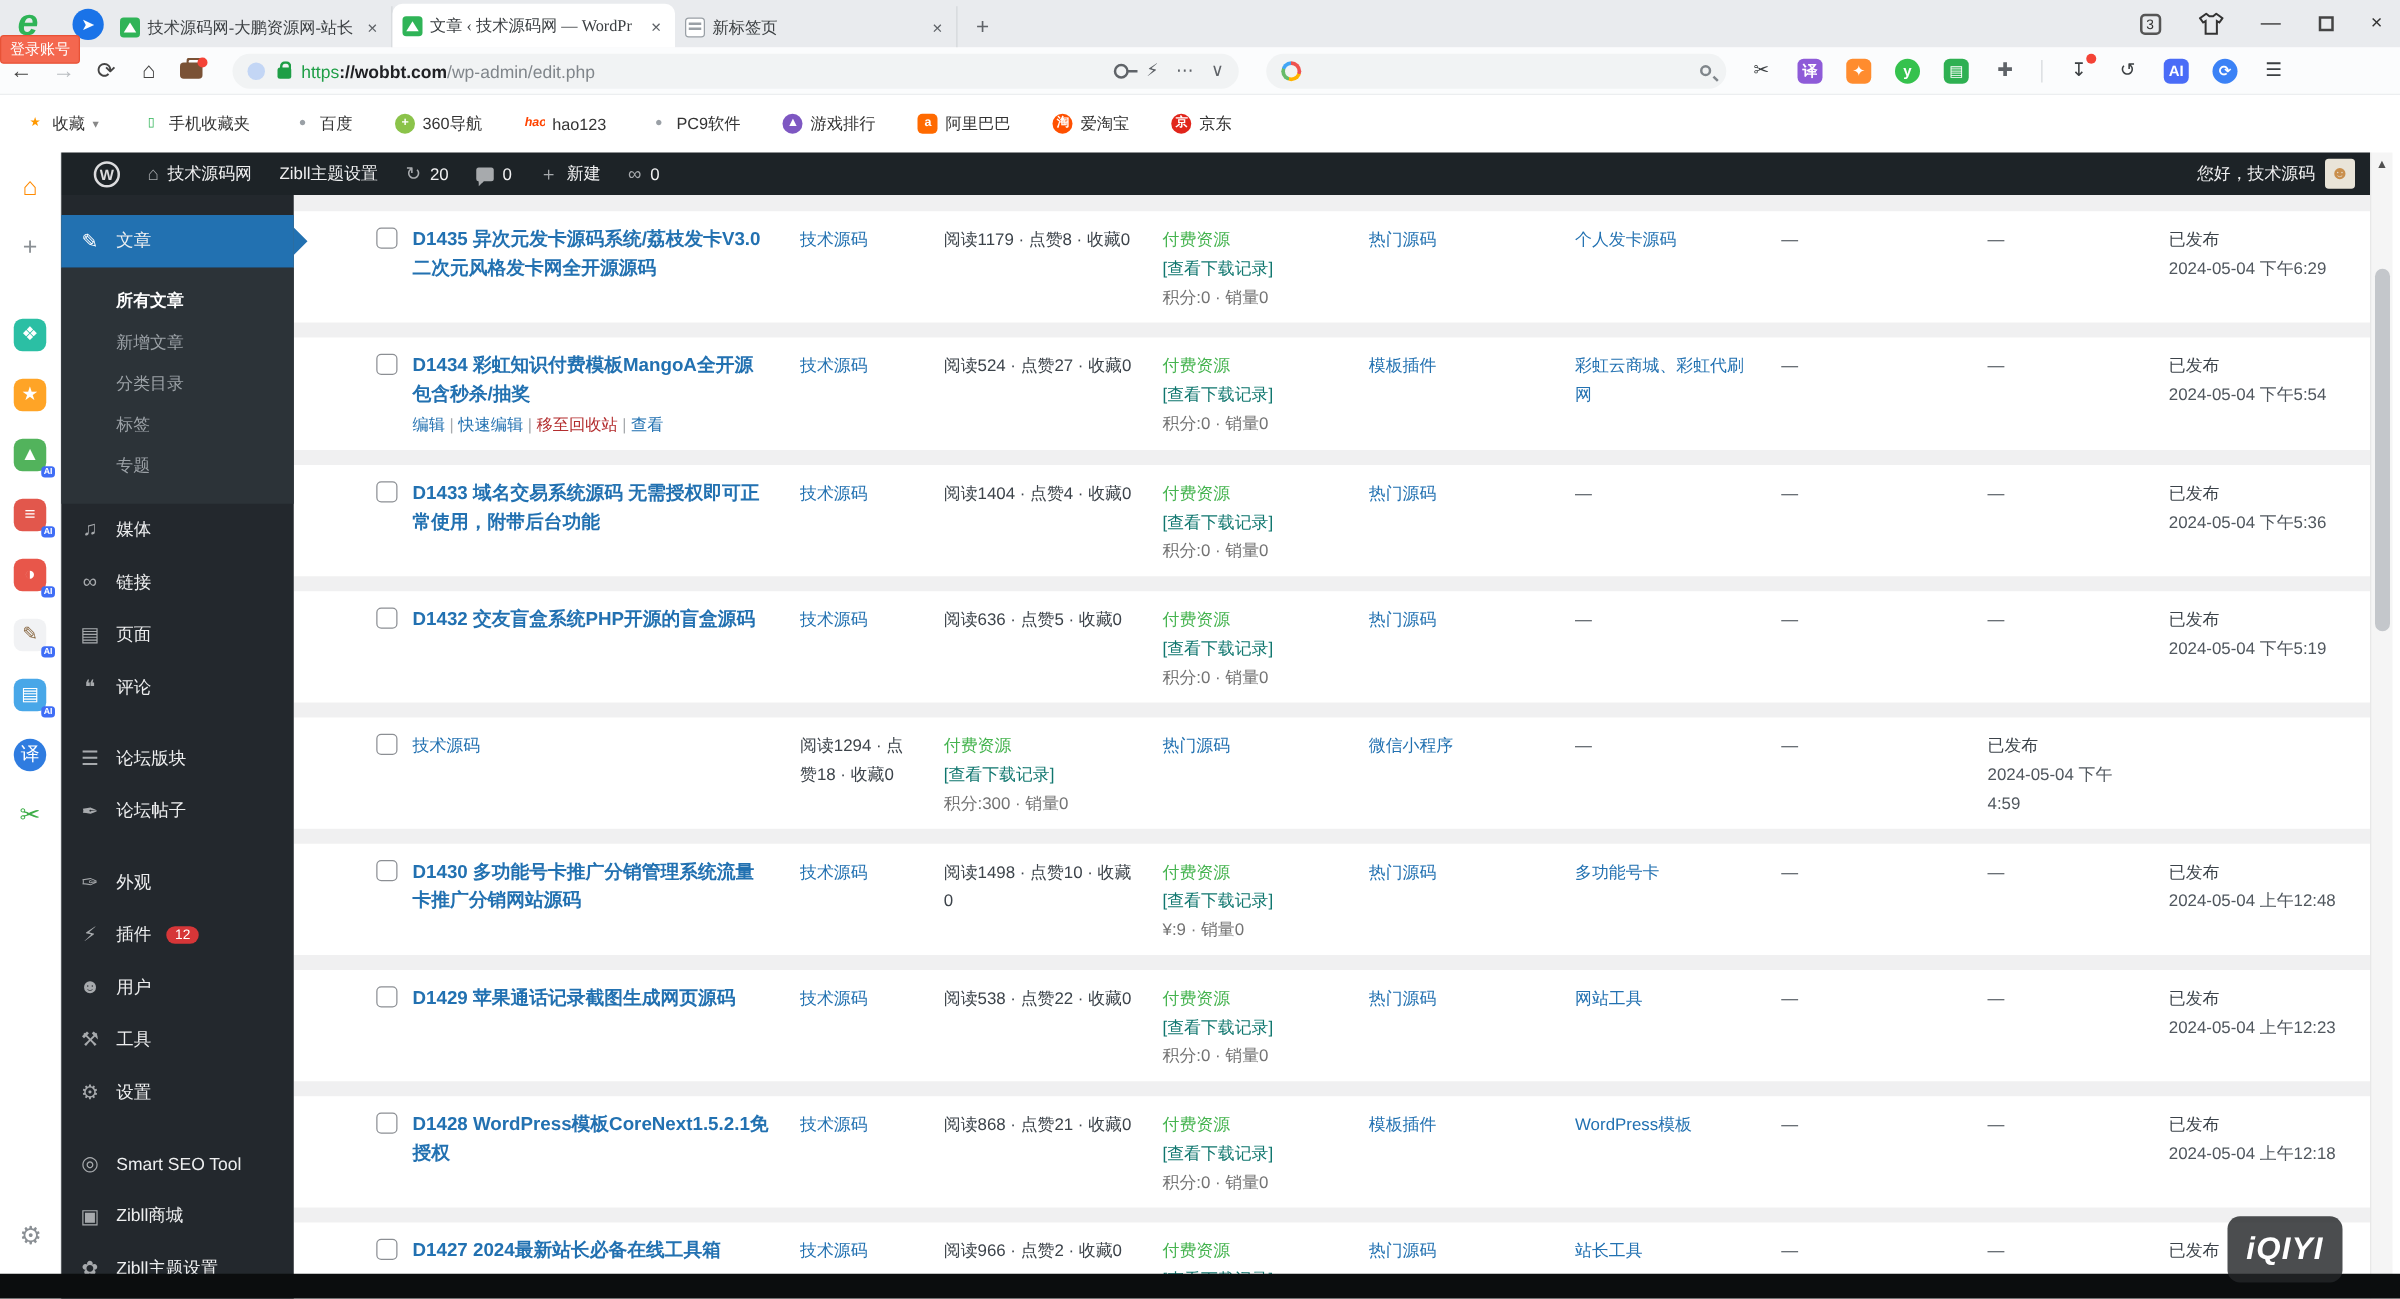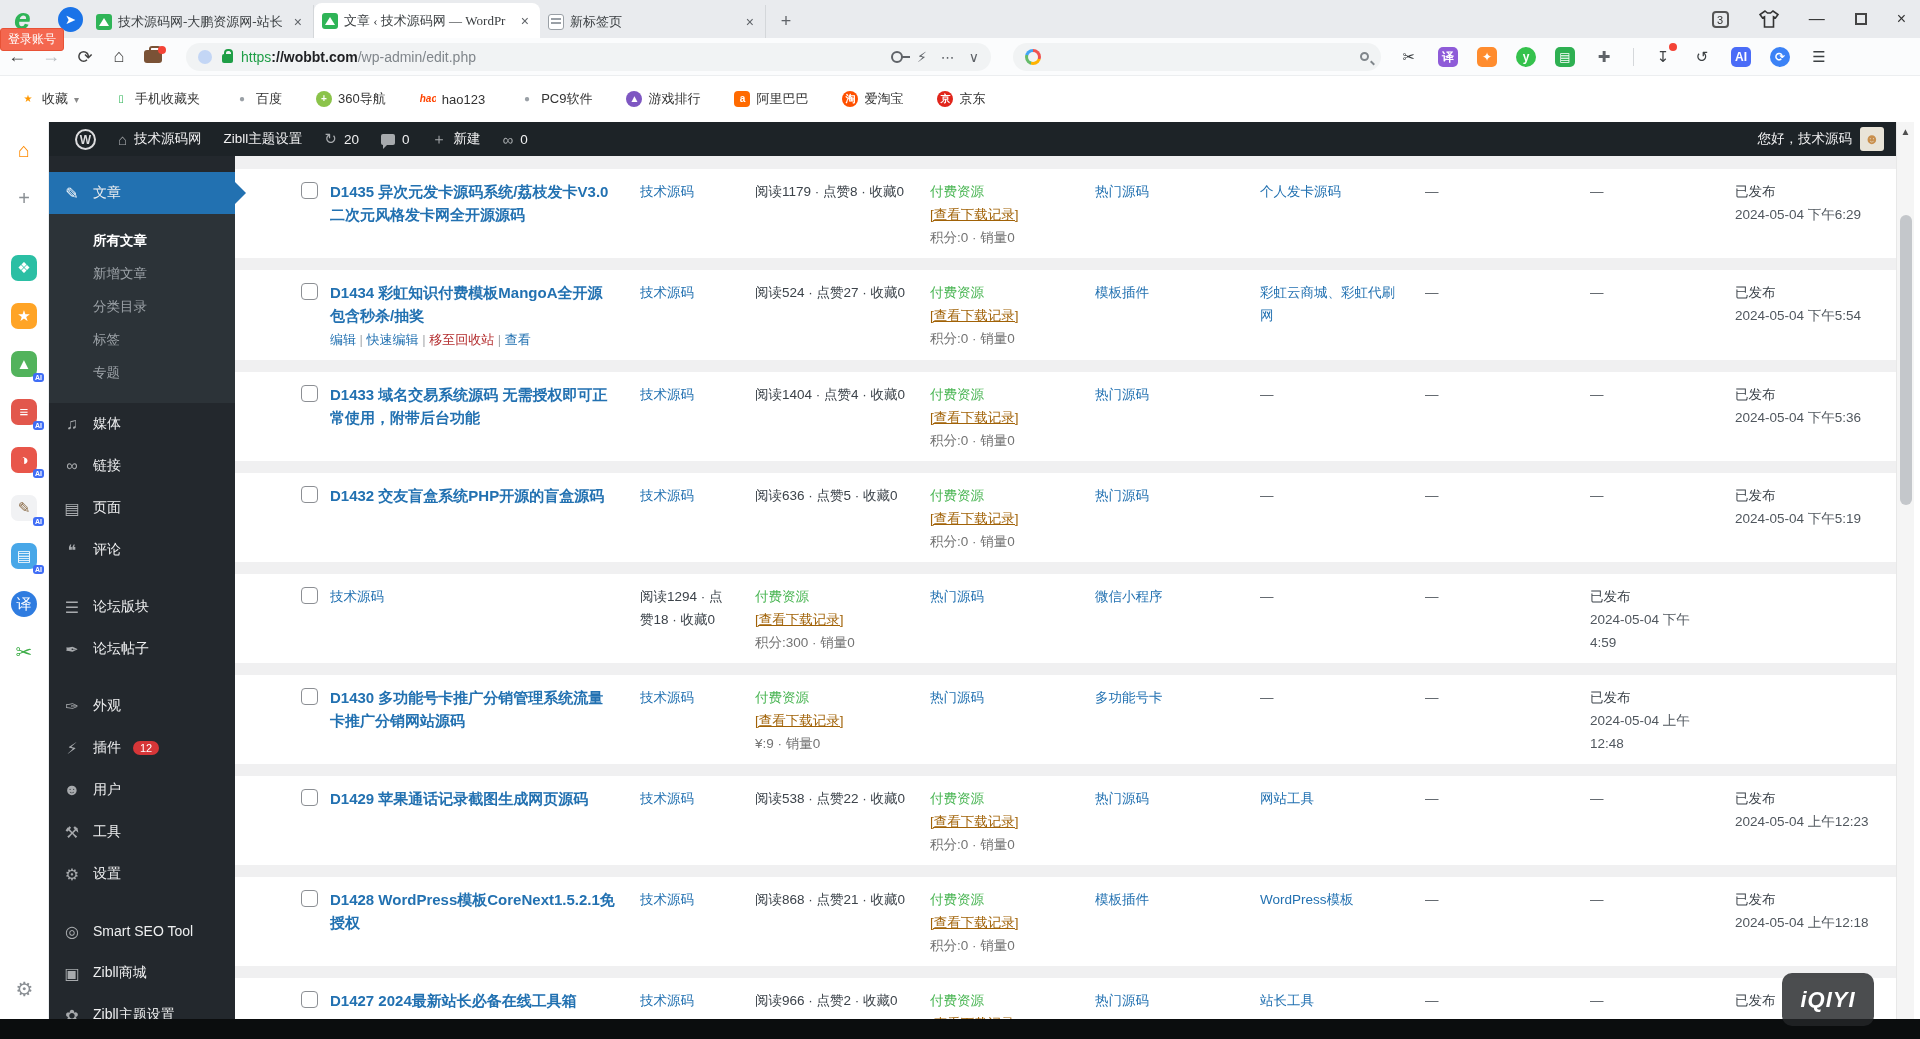--- a/index.html
+++ b/index.html
@@ -98,35 +98,35 @@
   #rows { margin-top:13px; }
   .trow { display:grid; grid-template-columns:95px 310px 115px 175px 165px 165px 165px 165px 145px 161px; background:#fff; min-height:89px; padding:11px 0 9px; margin-bottom:12px; }
   .cell { padding-right:24px; font-size:13.5px; line-height:23px; word-break:break-word; color:#3c434a; }
   .c-cb { padding:0; }
   .cbx { display:block; width:17px; height:17px; border:1px solid #8c8f94; border-radius:4px; background:#fff; margin:2px 0 0 66px; }
   a { text-decoration:none; }
   .ptitle { display:block; color:#2271b1; font-size:15px; line-height:23px; font-weight:bold; }
   .alink { color:#2271b1; }
   .stats { color:#3c434a; }
   .paid { color:#46b450; }
-  .dl { display:block; color:#a16207;text-decoration:underline; }
+  .dl { display:block; color:#0f766e; }
   .pinfo { color:#737373; }
   .dash { color:#50575e; }
   .ractions { font-size:13px; line-height:22px; margin-top:2px; color:#a7aaad; }
   .ractions .act { color:#2271b1; }
   .ractions .act.trash { color:#b32d2e; }
   .pstatus { color:#3c434a; }
   .pdate { color:#50575e; }
 
   
   .scrollbar { position:absolute; top:122px; left:1896px; width:18px; height:917px; background:#f5f5f5; border-left:1px solid #e8e8e8; z-index:8; }
   .sb-up { color:#505050; font-size:10px; text-align:center; padding-top:4px; }
   .sb-thumb { position:absolute; top:93px; left:3px; width:12px; height:290px; background:#c4c7cb; border-radius:6px; }
   .blackbar { position:absolute; left:0; bottom:0; width:1920px; height:20px; background:#0b0d0e; z-index:50; }
-  .watermark { position:absolute; right:46px; bottom:13px; width:92px; height:53px; background:rgba(35,38,40,.82); border-radius:10px; z-index:60; display:flex; align-items:center; justify-content:center; color:#fff; font-weight:bold; font-style:italic; font-size:22px; letter-spacing:1px; }
+  .watermark { position:absolute; right:46px; bottom:13px; width:92px; height:53px; background:rgba(35,38,40,.82); border-radius:10px; z-index:60; display:flex; align-items:center; justify-content:center; color:#fff; font-weight:bold; font-style:italic; font-size:25px; letter-spacing:1px; }
 </style>
 </head>
 <body>
 
 <div class="tabbar">
   <span class="blogo">e</span>
   <span class="compass">➤</span>
   <div id="tabs">
       <div class="tab">
         <span class="favicon">
@@ -511,20 +511,21 @@
         </div>
       </div>
       <div class="trow">
         <div class="cell c-cb">
           <span class="cbx"></span>
         </div>
         <div class="cell c-title">
           <a class="ptitle">D1430 多功能号卡推广分销管理系统流量卡推广分销网站源码</a>
         </div>
         <div class="cell"><a class="alink">技术源码</a></div>
+        <div class="cell stats">阅读1498 · 点赞10 · 收藏0</div>
         <div class="cell">
           <div class="paid">付费资源</div>
           <a class="dl">[查看下载记录]</a>
           <div class="pinfo">¥:9 · 销量0</div>
         </div>
         <div class="cell"><a class="alink">热门源码</a></div>
         <div class="cell"><a class="alink">多功能号卡</a></div>
         <div class="cell dash">—</div>
         <div class="cell dash">—</div>
         <div class="cell">

